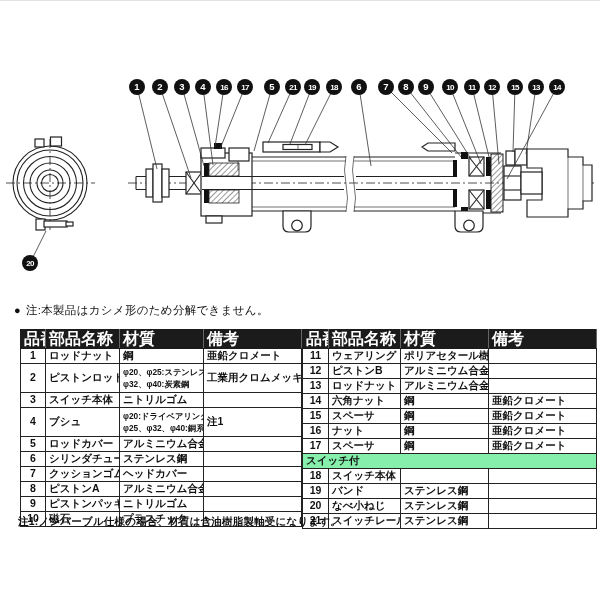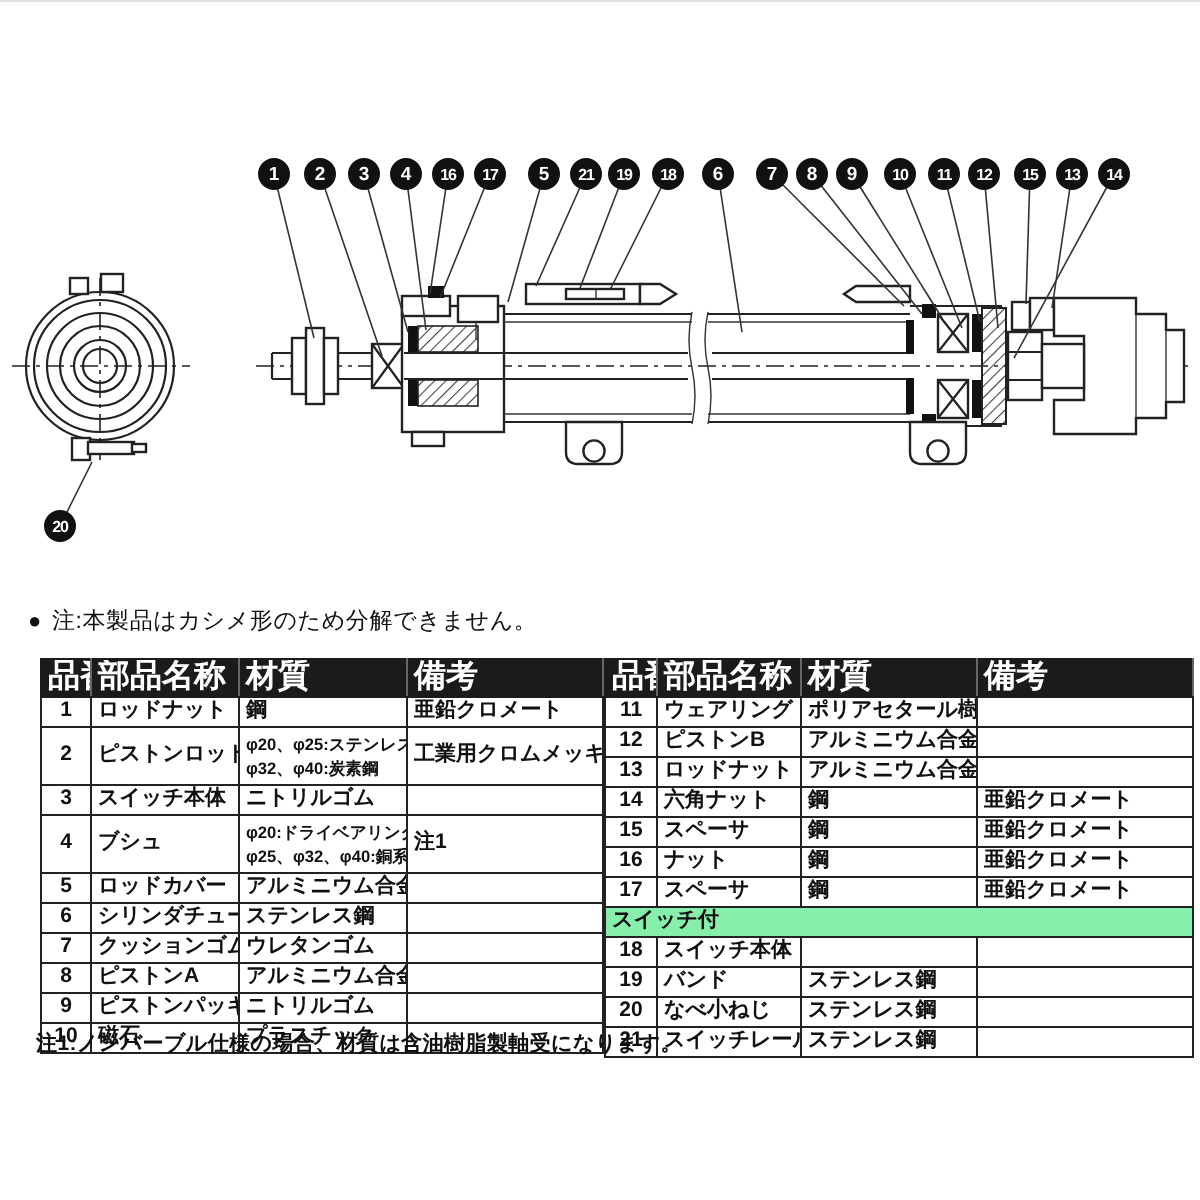--- a/index.html
+++ b/index.html
@@ -293,21 +293,21 @@
           <td class="name">シリンダチューブ</td>
           <td class="mat">
             <div>ステンレス鋼</div>
           </td>
           <td class="rem"></td>
         </tr>
         <tr>
           <td class="no">7</td>
           <td class="name">クッションゴム</td>
           <td class="mat">
-            <div>ウレタンゴム</div>
+            <div>ヘッドカバー</div>
           </td>
           <td class="rem"></td>
         </tr>
         <tr>
           <td class="no">8</td>
           <td class="name">ピストンA</td>
           <td class="mat">
             <div>アルミニウム合金</div>
           </td>
           <td class="rem"></td>

